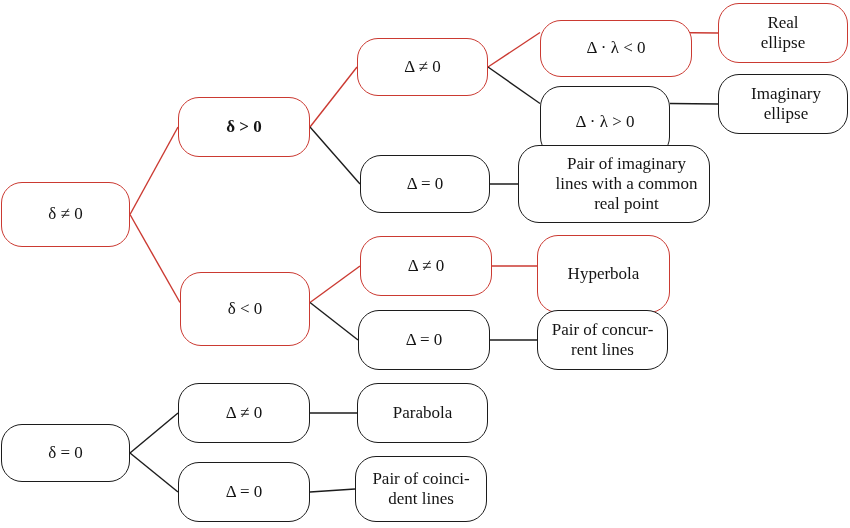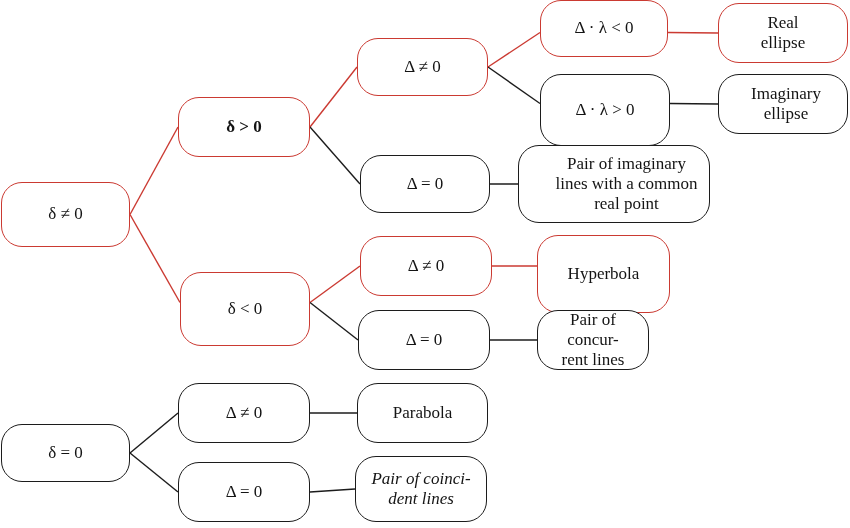--- a/index.html
+++ b/index.html
@@ -61,35 +61,35 @@
       <line x1="130" y1="453" x2="178" y2="413" stroke="#1c1c1c" stroke-width="1.4"></line>
       <line x1="130" y1="453" x2="178" y2="492" stroke="#1c1c1c" stroke-width="1.4"></line>
       <line x1="310" y1="413" x2="357" y2="413" stroke="#1c1c1c" stroke-width="1.4"></line>
       <line x1="310" y1="492" x2="355" y2="489" stroke="#1c1c1c" stroke-width="1.4"></line>
     </svg>
   <div id="nodes-layer">
       <div class="node" style="left: 1px; top: 182px; width: 129px; height: 65px; border-color: rgb(203, 58, 50);">δ ≠ 0</div>
       <div class="node" style="left: 178px; top: 97px; width: 132px; height: 60px; border-color: rgb(203, 58, 50); font-weight: bold;">δ &gt; 0</div>
       <div class="node" style="left: 357px; top: 38px; width: 131px; height: 58px; border-color: rgb(203, 58, 50);">Δ ≠ 0</div>
       <div class="node" style="left: 360px; top: 155px; width: 130px; height: 58px; border-color: rgb(28, 28, 28);">Δ = 0</div>
-      <div class="node" style="left: 540px; top: 0; width: 128px; height: 57px; border-color: rgb(203, 58, 50);">Δ · λ &lt; 0</div>
-      <div class="node" style="left: 540px; top: 74px; width: 130px; height: 72px; border-color: rgb(28, 28, 28);">Δ · λ &gt; 0</div>
+      <div class="node" style="left: 540px; top: 20px; width: 152px; height: 57px; border-color: rgb(203, 58, 50);">Δ · λ &lt; 0</div>
+      <div class="node" style="left: 540px; top: 86px; width: 130px; height: 72px; border-color: rgb(28, 28, 28);">Δ · λ &gt; 0</div>
       <div class="node" style="left: 718px; top: 3px; width: 130px; height: 60px; border-color: rgb(203, 58, 50);">Real
 ellipse</div>
       <div class="node" style="left: 718px; top: 74px; width: 130px; height: 60px; border-color: rgb(28, 28, 28); padding-left: 11px;">Imaginary
 ellipse</div>
       <div class="node" style="left: 518px; top: 145px; width: 192px; height: 78px; border-color: rgb(28, 28, 28); padding-left: 30px;">Pair of imaginary
 lines with a common
 real point</div>
       <div class="node" style="left: 180px; top: 272px; width: 130px; height: 74px; border-color: rgb(203, 58, 50);">δ &lt; 0</div>
       <div class="node" style="left: 360px; top: 236px; width: 132px; height: 60px; border-color: rgb(203, 58, 50);">Δ ≠ 0</div>
       <div class="node" style="left: 537px; top: 235px; width: 133px; height: 78px; border-color: rgb(203, 58, 50);">Hyperbola</div>
       <div class="node" style="left: 358px; top: 310px; width: 132px; height: 60px; border-color: rgb(28, 28, 28);">Δ = 0</div>
-      <div class="node" style="left: 537px; top: 310px; width: 112px; height: 60px; border-color: rgb(28, 28, 28);">Pair of concur-
+      <div class="node" style="left: 537px; top: 310px; width: 131px; height: 60px; border-color: rgb(28, 28, 28);">Pair of concur-
 rent lines</div>
       <div class="node" style="left: 1px; top: 424px; width: 129px; height: 58px; border-color: rgb(28, 28, 28);">δ = 0</div>
       <div class="node" style="left: 178px; top: 383px; width: 132px; height: 60px; border-color: rgb(28, 28, 28);">Δ ≠ 0</div>
       <div class="node" style="left: 357px; top: 383px; width: 131px; height: 60px; border-color: rgb(28, 28, 28);">Parabola</div>
       <div class="node" style="left: 178px; top: 462px; width: 132px; height: 60px; border-color: rgb(28, 28, 28);">Δ = 0</div>
-      <div class="node" style="left: 355px; top: 456px; width: 132px; height: 66px; border-color: rgb(28, 28, 28); font-style: italic;">Pair of coinci-
+      <div class="node" style="left: 355px; top: 456px; width: 132px; height: 66px; border-color: rgb(28, 28, 28);">Pair of coinci-
 dent lines</div>
     </div>
 </div>
 
 </body></html>

